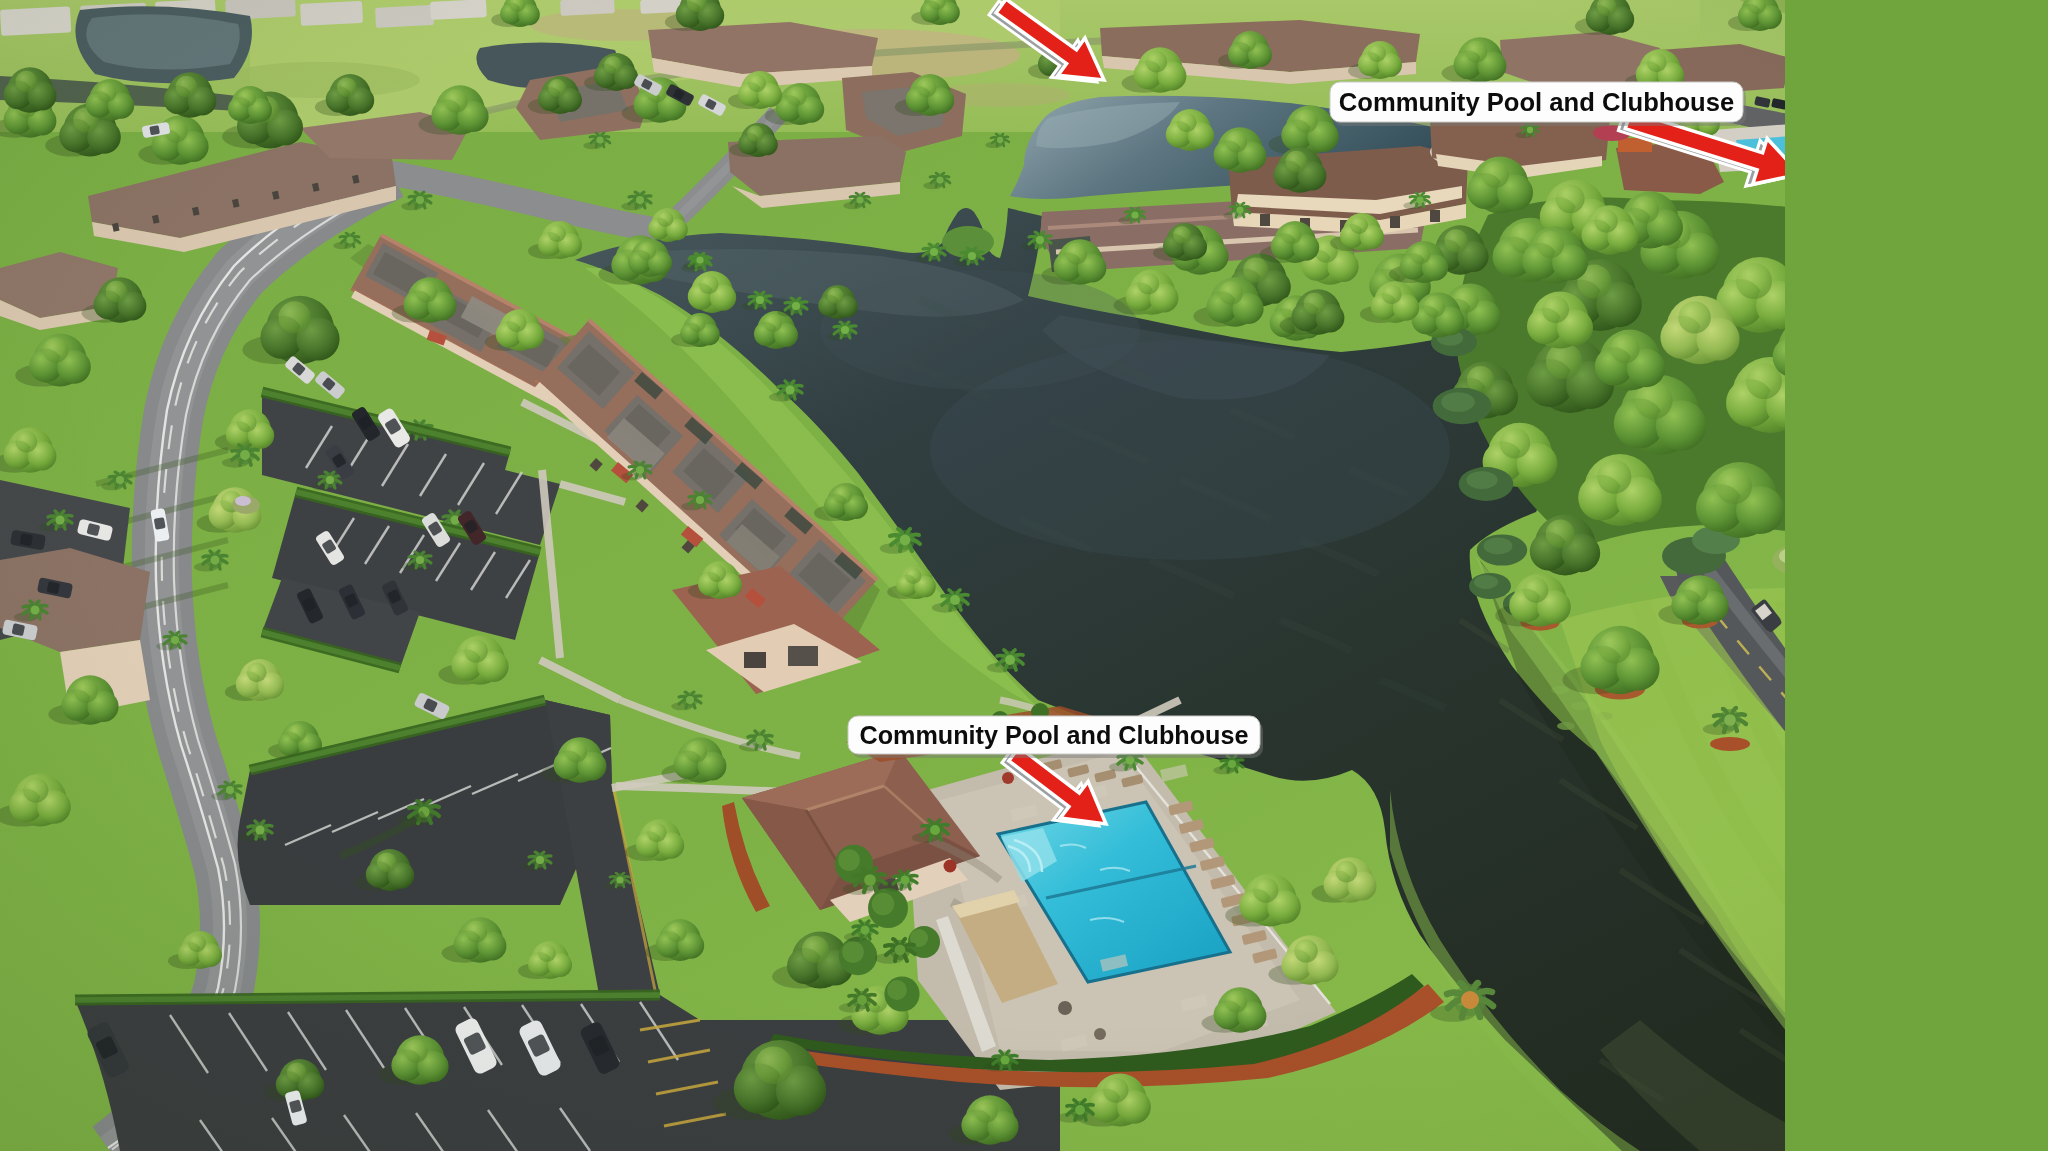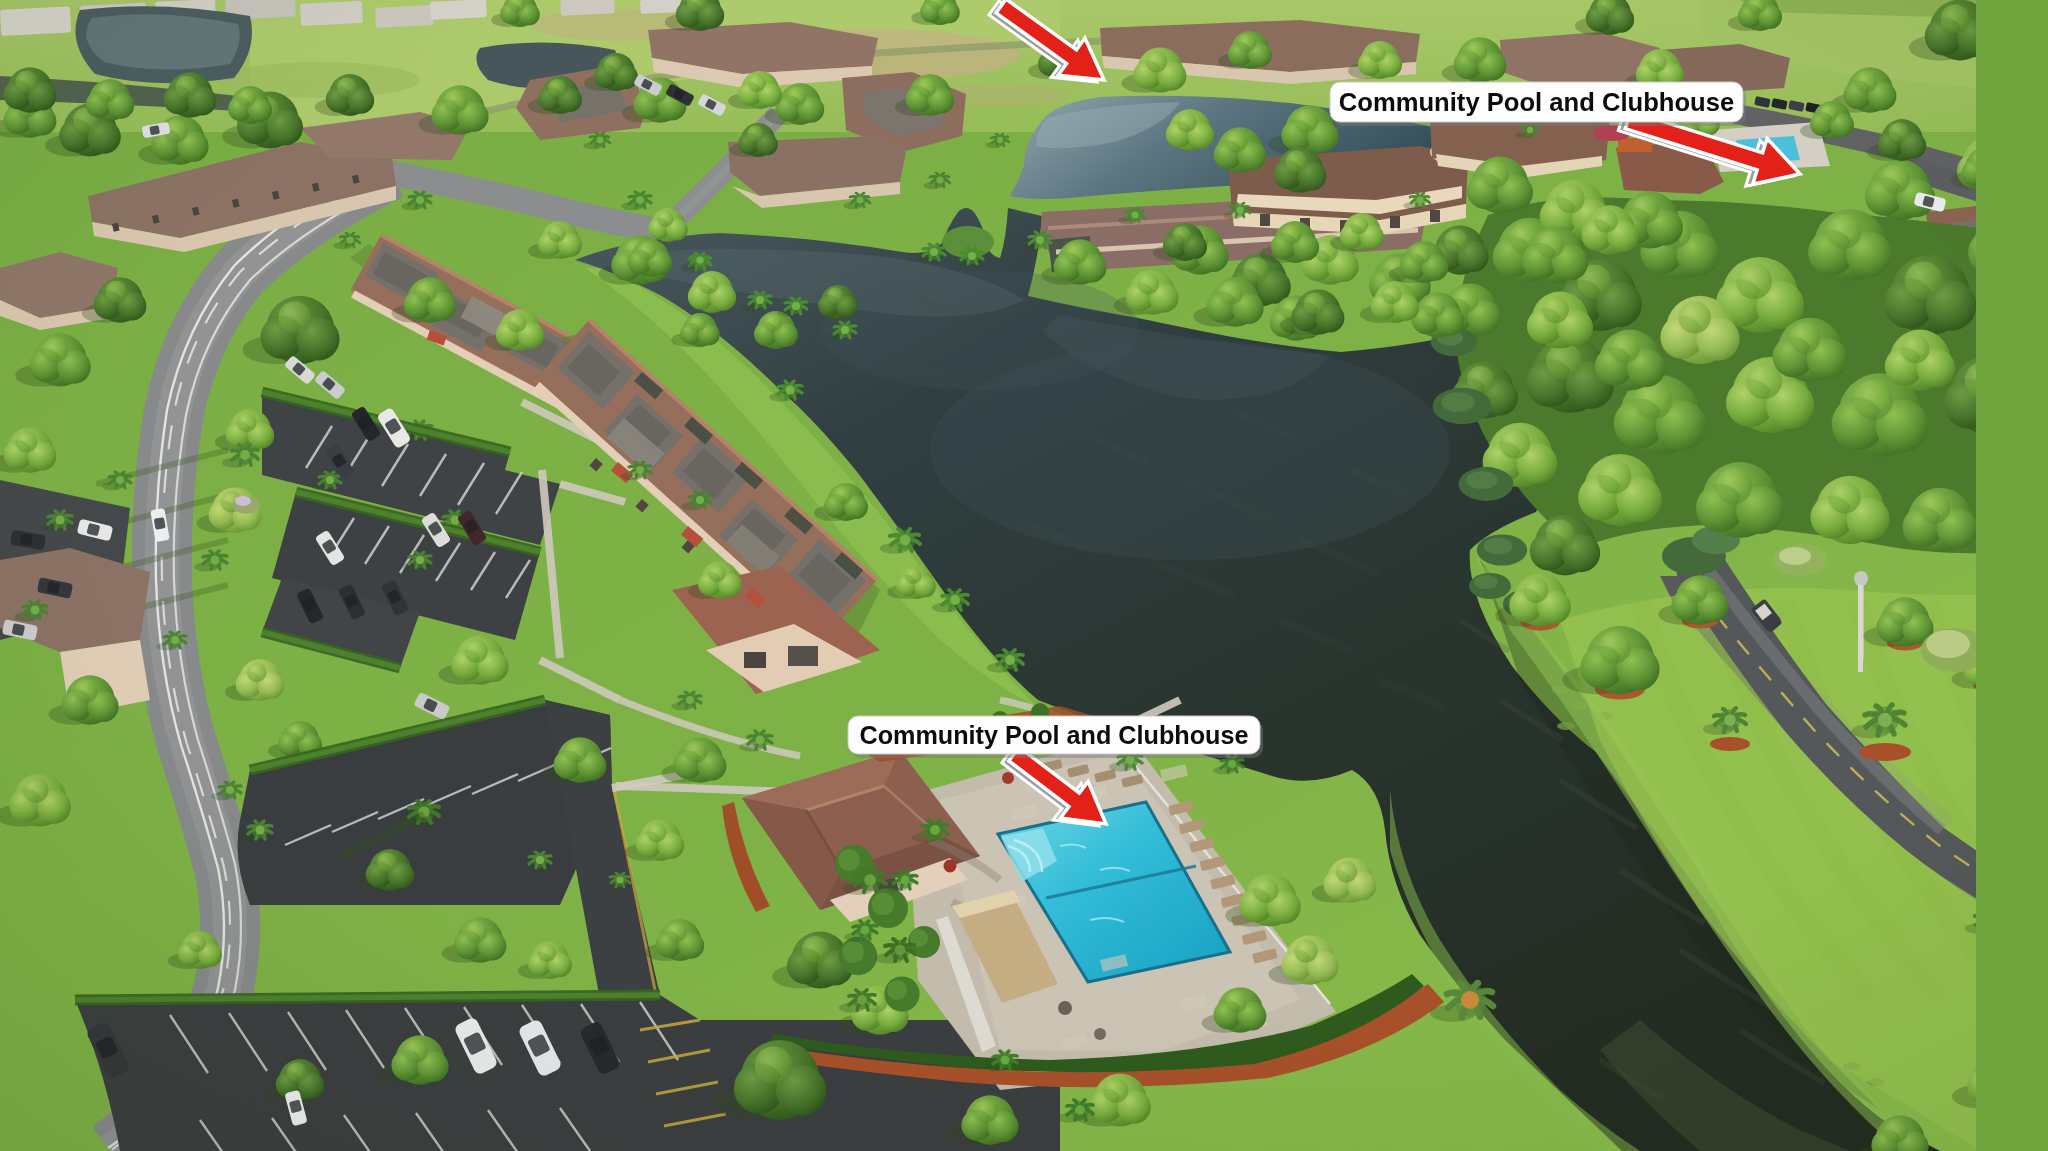--- a/index.html
+++ b/index.html
@@ -1,14 +1,14 @@
 <!DOCTYPE html>
 <html><head><meta charset="utf-8"><style>
 html,body{margin:0;padding:0;background:#6fa53c;font-family:"Liberation Sans",sans-serif;}
-#stage{position:relative;width:1976px;height:1151px;overflow:hidden;}
+#stage{position:relative;width:1785px;height:1151px;overflow:hidden;}
 </style></head><body>
 <div id="stage">
 <svg width="2048" height="1151" viewBox="0 0 2048 1151">
 <defs>
 <linearGradient id="gGrass" x1="0" y1="0" x2="1" y2="1">
  <stop offset="0" stop-color="#79ad44"></stop>
           <stop offset="0.55" stop-color="#7fb246"></stop>
           <stop offset="1" stop-color="#8cbd4c"></stop>
 </linearGradient>
 <linearGradient id="gGolf" x1="0" y1="0" x2="0" y2="1">

